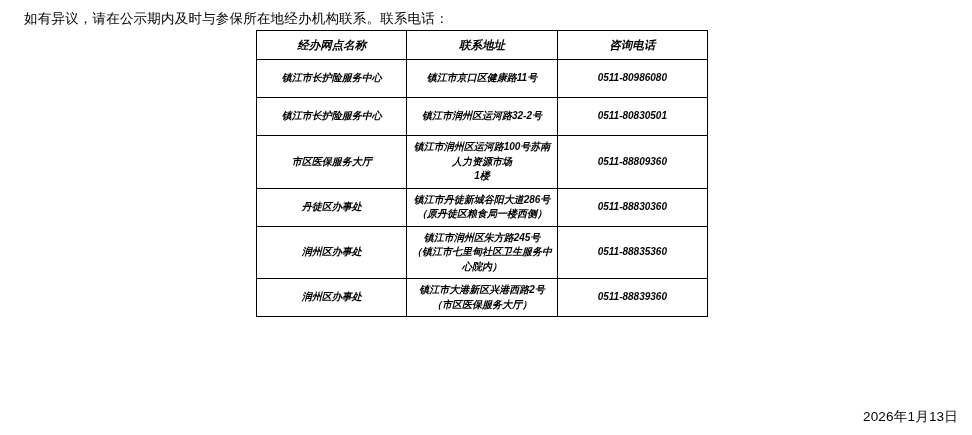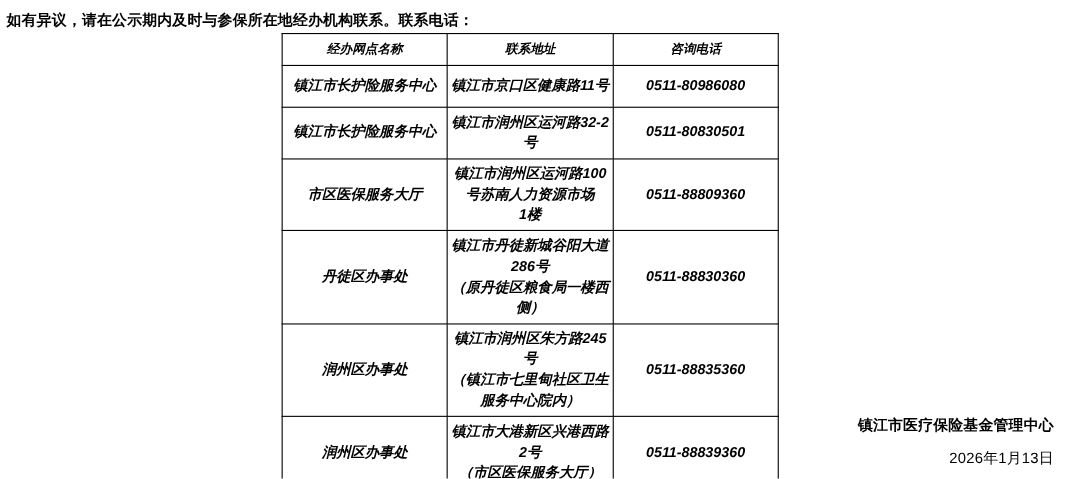--- a/index.html
+++ b/index.html
@@ -16,45 +16,45 @@
     overflow: hidden;
   }
   .page {
     position: relative;
     width: 972px;
     height: 435px;
     box-sizing: border-box;
   }
   .notice-line {
     position: absolute;
-    left: 6px;
+    left: 24px;
     top: 10px;
     font-size: 13.5px;
-    font-weight: bold;
+    font-weight: normal;
     letter-spacing: 0.2px;
     white-space: nowrap;
   }
   .table-wrap {
     position: absolute;
     left: 256px;
     top: 30px;
     width: 460px;
   }
   table.contacts {
     border-collapse: collapse;
     width: 452px;
     table-layout: fixed;
     font-style: italic;
   }
   table.contacts th,
   table.contacts td {
     border: 1px solid #000000;
     text-align: center;
     vertical-align: middle;
-    font-size: 13px;
+    font-size: 10px;
     font-weight: bold;
     line-height: 1.45;
     padding: 4px 2px;
   }
   table.contacts th {
     font-size: 11.5px;
     height: 22px;
     padding: 3px 2px;
   }
   table.contacts td.c-name {
@@ -169,16 +169,15 @@
               <span>镇江市大港新区兴港西路2号</span>
               <span>（市区医保服务大厅）</span>
             </span>
           </td>
           <td class="c-phone">0511-88839360</td>
         </tr>
       </tbody>
     </table>
   </div>
 
-  <div class="signature">镇江市医疗保险基金管理中心</div>
   <div class="sig-date">2026年1月13日</div>
 
 </div>
 
 </body></html>

